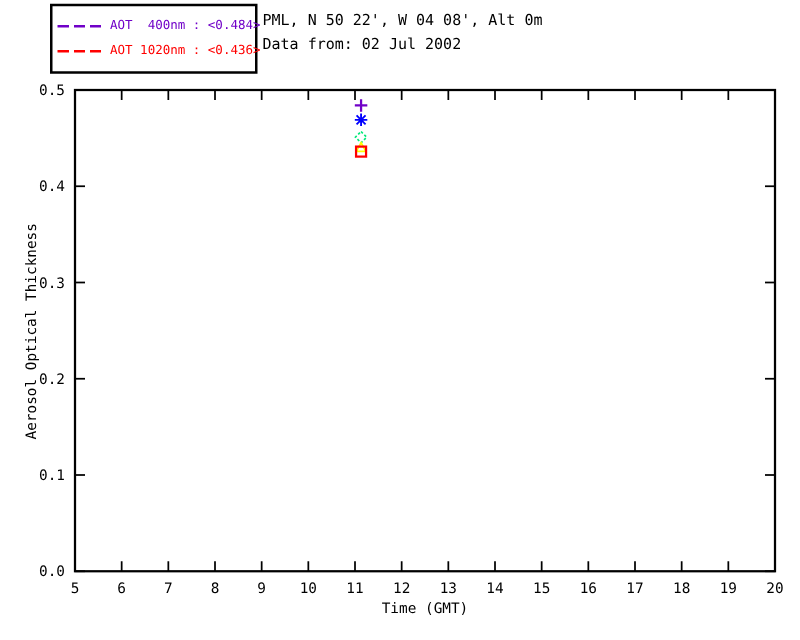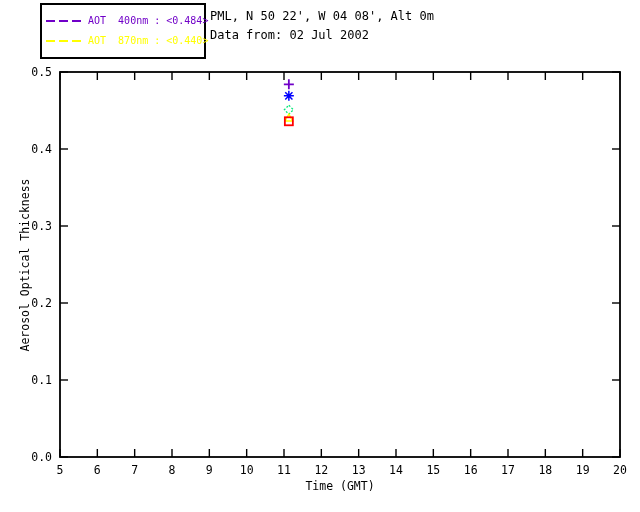--- a/index.html
+++ b/index.html
@@ -115,22 +115,22 @@
       <path d="M 288.85333333333335 114.19999999999999 L 292.65333333333336 120.99999999999999 L 285.05333333333334 120.99999999999999 Z" stroke="#FFFF00" stroke-width="1.4" fill="none"></path>
       <rect x="284.85333333333335" y="117.27999999999997" width="8" height="8" stroke="#FF0000" stroke-width="1.8" fill="none"></rect>
     </svg>
 
   <div class="legend" id="legend-box">
       <div class="legend-row">
         <span class="legend-dash" style="background: repeating-linear-gradient(90deg, rgb(112, 0, 200) 0px, rgb(112, 0, 200) 9px, transparent 9px, transparent 13px);"></span>
         <span class="legend-label" style="color: rgb(112, 0, 200);">AOT  400nm : &lt;0.484&gt;</span>
       </div>
       <div class="legend-row">
-        <span class="legend-dash" style="background: repeating-linear-gradient(90deg, rgb(255, 255, 0) 0px, rgb(255, 255, 0) 9px, transparent 9px, transparent 13px);"></span>
-        <span class="legend-label" style="color: rgb(255, 255, 0);">AOT  870nm : &lt;0.440&gt;</span>
+        <span class="legend-dash" style="background: repeating-linear-gradient(90deg, rgb(255, 0, 0) 0px, rgb(255, 0, 0) 9px, transparent 9px, transparent 13px);"></span>
+        <span class="legend-label" style="color: rgb(255, 0, 0);">AOT 1020nm : &lt;0.436&gt;</span>
       </div>
     </div>
 
   <div class="titles">
     <div>PML, N 50 22', W 04 08', Alt 0m</div>
     <div>Data from: 02 Jul 2002</div>
   </div>
 
   <div class="ylabel">Aerosol Optical Thickness</div>
   <div class="xlabel">Time (GMT)</div>

